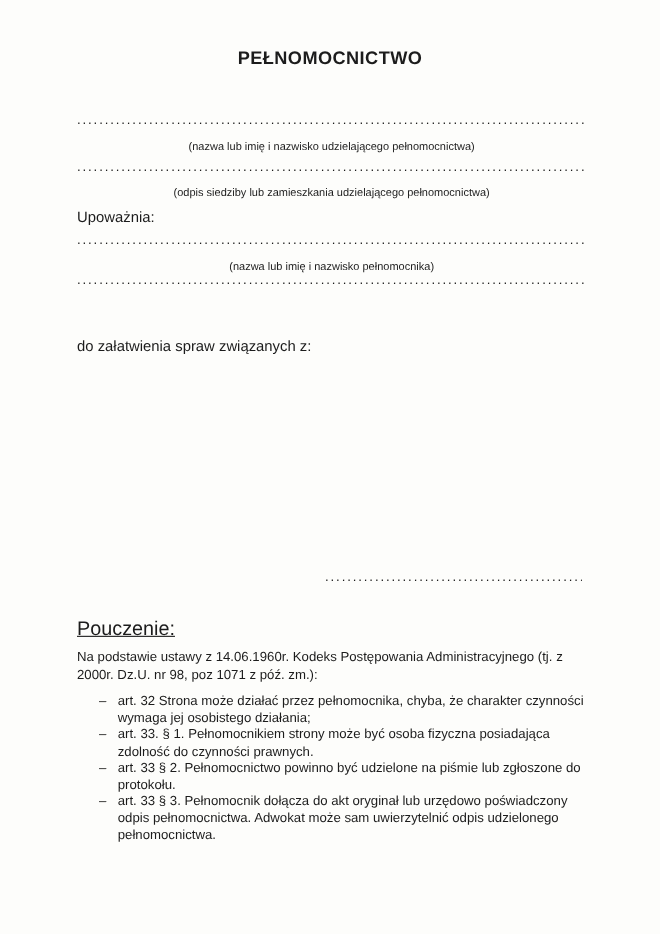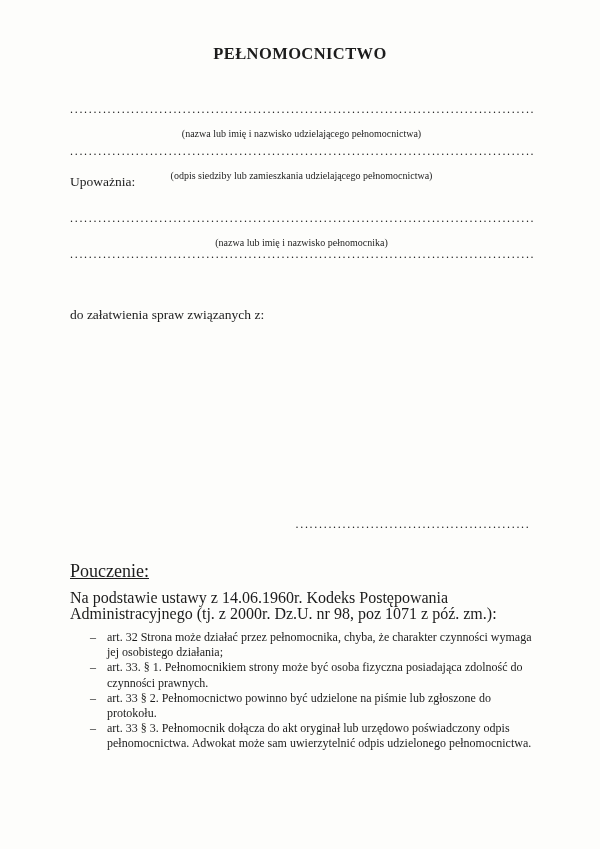--- a/index.html
+++ b/index.html
@@ -5,21 +5,21 @@
   html, body {
     margin: 0;
     padding: 0;
   }
   .page {
     position: relative;
     width: 600px;
     height: 849px;
     background: #fdfdfb;
     color: #1c1c1c;
-    font-family: Liberation Serif, serif;
+    font-family: Liberation Sans, sans-serif;
     overflow: hidden;
   }
   .doc-title {
     position: absolute;
     top: 44px;
     left: 0;
     width: 600px;
     margin: 0;
     text-align: center;
     font-size: 16.5px;
@@ -75,21 +75,21 @@
     font-size: 18px;
     font-weight: normal;
     text-decoration: underline;
   }
   .notice-intro {
     position: absolute;
     left: 70px;
     top: 590px;
     width: 476px;
     margin: 0;
-    font-size: 16px;
+    font-size: 12px;
     line-height: 15.5px;
     text-align: left;
   }
   .notice-list {
     position: absolute;
     left: 90px;
     top: 630px;
     width: 442px;
     font-size: 12px;
     line-height: 15.2px;
@@ -115,21 +115,21 @@
   <div class="field" style="top:102px;">
     <span class="dots">............................................................................................................................................................................................................................................................................................................</span>
     <span class="caption">(nazwa lub imię i nazwisko udzielającego pełnomocnictwa)</span>
   </div>
 
   <div class="field" style="top:144px;">
     <span class="dots">............................................................................................................................................................................................................................................................................................................</span>
     <span class="caption">(odpis siedziby lub zamieszkania udzielającego pełnomocnictwa)</span>
   </div>
 
-  <p class="label-line" style="top:174px;text-align:right;">Upoważnia:</p>
+  <p class="label-line" style="top:190px;text-align:right;">Upoważnia:</p>
 
   <div class="field" style="top:211px;">
     <span class="dots">............................................................................................................................................................................................................................................................................................................</span>
     <span class="caption">(nazwa lub imię i nazwisko pełnomocnika)</span>
   </div>
 
   <div class="field" style="top:247px;">
     <span class="dots">............................................................................................................................................................................................................................................................................................................</span>
   </div>
 

